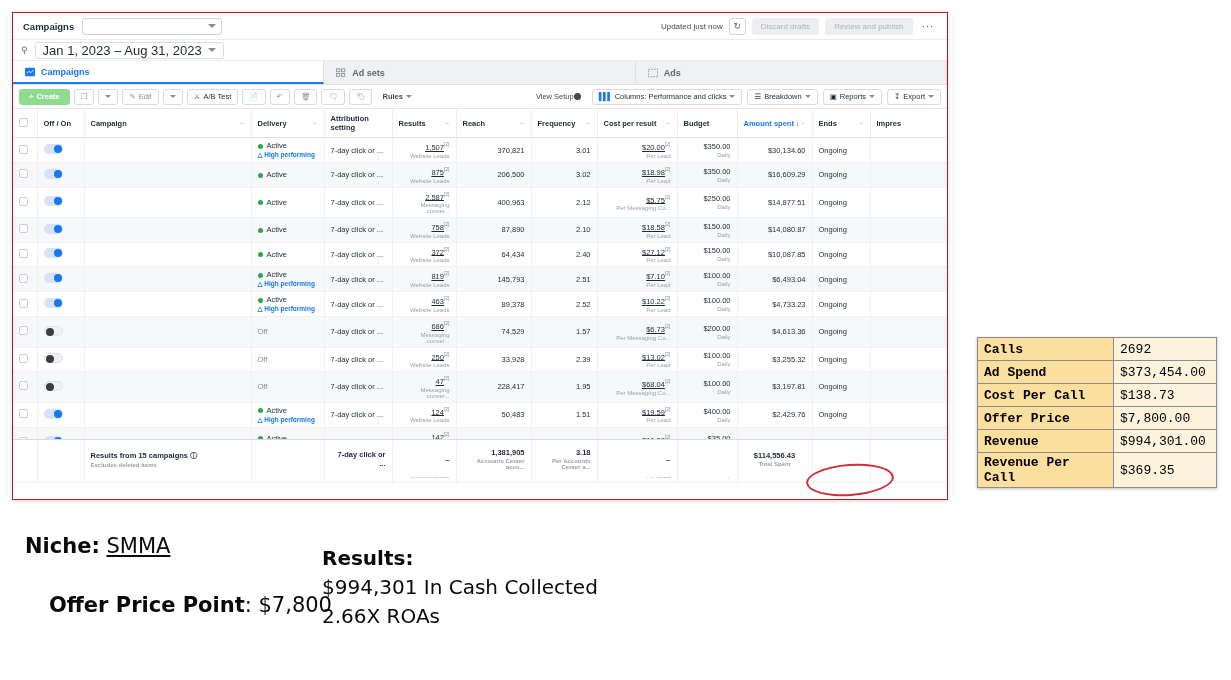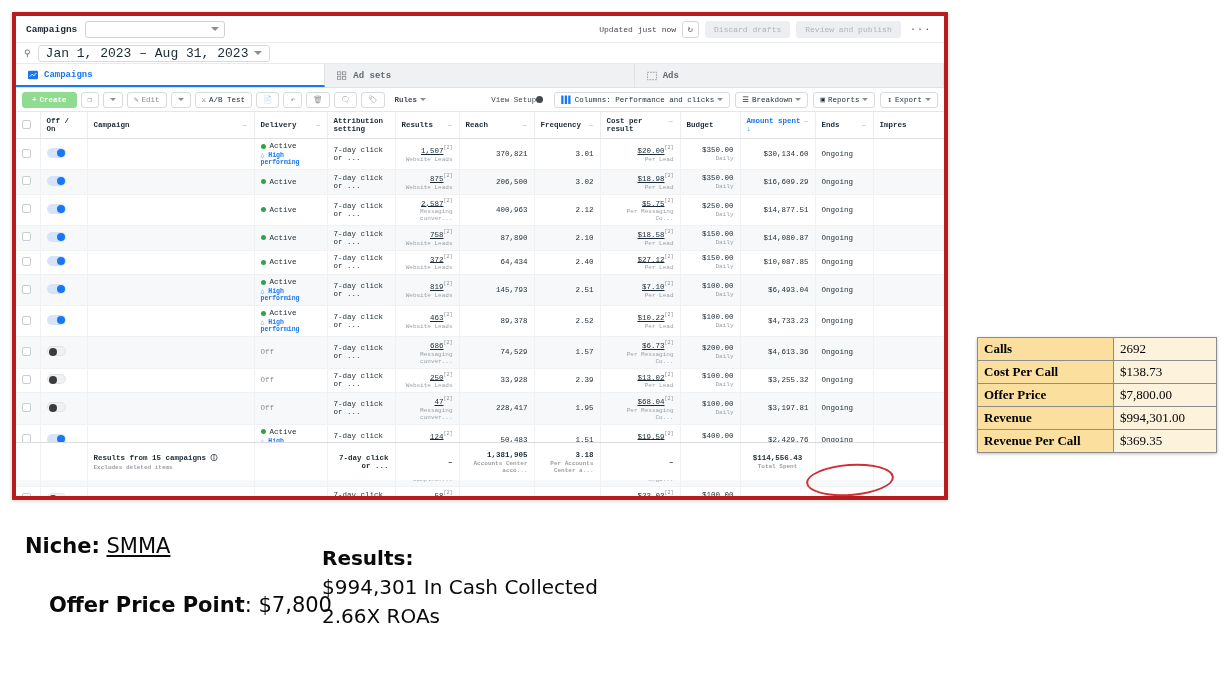--- a/index.html
+++ b/index.html
@@ -10,24 +10,23 @@
     font-family:"Liberation Sans", sans-serif;
     position:relative;
     overflow:hidden;
     color:#1c2b33;
   }
 
   
   #ads-window{
     position:absolute; left:12px; top:12px; width:936px; height:488px;
     background:#ffffff;
-    border:4px solid #b91c1c;
+    border:1px solid #b91c1c;
     box-shadow:0 1px 4px rgba(0,0,0,.18);
     overflow:hidden;
-    font-family:Liberation Mono, monospace;
   }
 
   
   .topbar{ height:27px; display:flex; align-items:center; padding:0 6px;
            background:#fff; border-bottom:1px solid #e9ebee; }
   .topbar .lbl{ font-size:9.5px; font-weight:bold; color:#1c2b33; margin:0 8px 0 4px; }
   .acct-select{
     width:140px; height:17px; border:1px solid #cfd2d7; border-radius:3px;
     background:#fff; display:flex; align-items:center; justify-content:flex-end;
     padding-right:5px;
@@ -119,21 +118,21 @@
   .ellipse{
     position:absolute; left:806px; top:464px; width:88px; height:32px;
     border:2px solid #cf2f35; border-radius:50%; transform:rotate(-4deg);
     pointer-events:none;
   }
 
   
   #summary{
     position:absolute; left:977px; top:337px; width:240px;
     border:1px solid #7f7f7f; border-collapse:collapse;
-    font-family:Liberation Serif, serif;
+    font-family:Liberation Mono, monospace;
     box-shadow:0 1px 3px rgba(0,0,0,.25);
     background:#fff;
   }
   #summary td{ border:1px solid #8c8c8c; padding:2px 6px; font-size:13px; height:23px; }
   #summary td.k{ background:#fbdf9e; font-weight:bold; width:136px; color:#000;}
   #summary td.v{ background:#fdf3dd; color:#000; }
 
   
   .cap{ position:absolute; font-family:"DejaVu Sans", sans-serif; color:#0a0a0a;}
   #cap-niche{ left:25px; top:534px; font-size:21px; }
@@ -555,20 +554,24 @@
 
 <div class="ellipse"></div>
 
 <table id="summary">
   <tbody id="summary-body">
       <tr>
         <td class="k">Calls</td>
         <td class="v">2692</td>
       </tr>
       <tr>
+        <td class="k">Ad Spend</td>
+        <td class="v">$373,454.00</td>
+      </tr>
+      <tr>
         <td class="k">Cost Per Call</td>
         <td class="v">$138.73</td>
       </tr>
       <tr>
         <td class="k">Offer Price</td>
         <td class="v">$7,800.00</td>
       </tr>
       <tr>
         <td class="k">Revenue</td>
         <td class="v">$994,301.00</td>

